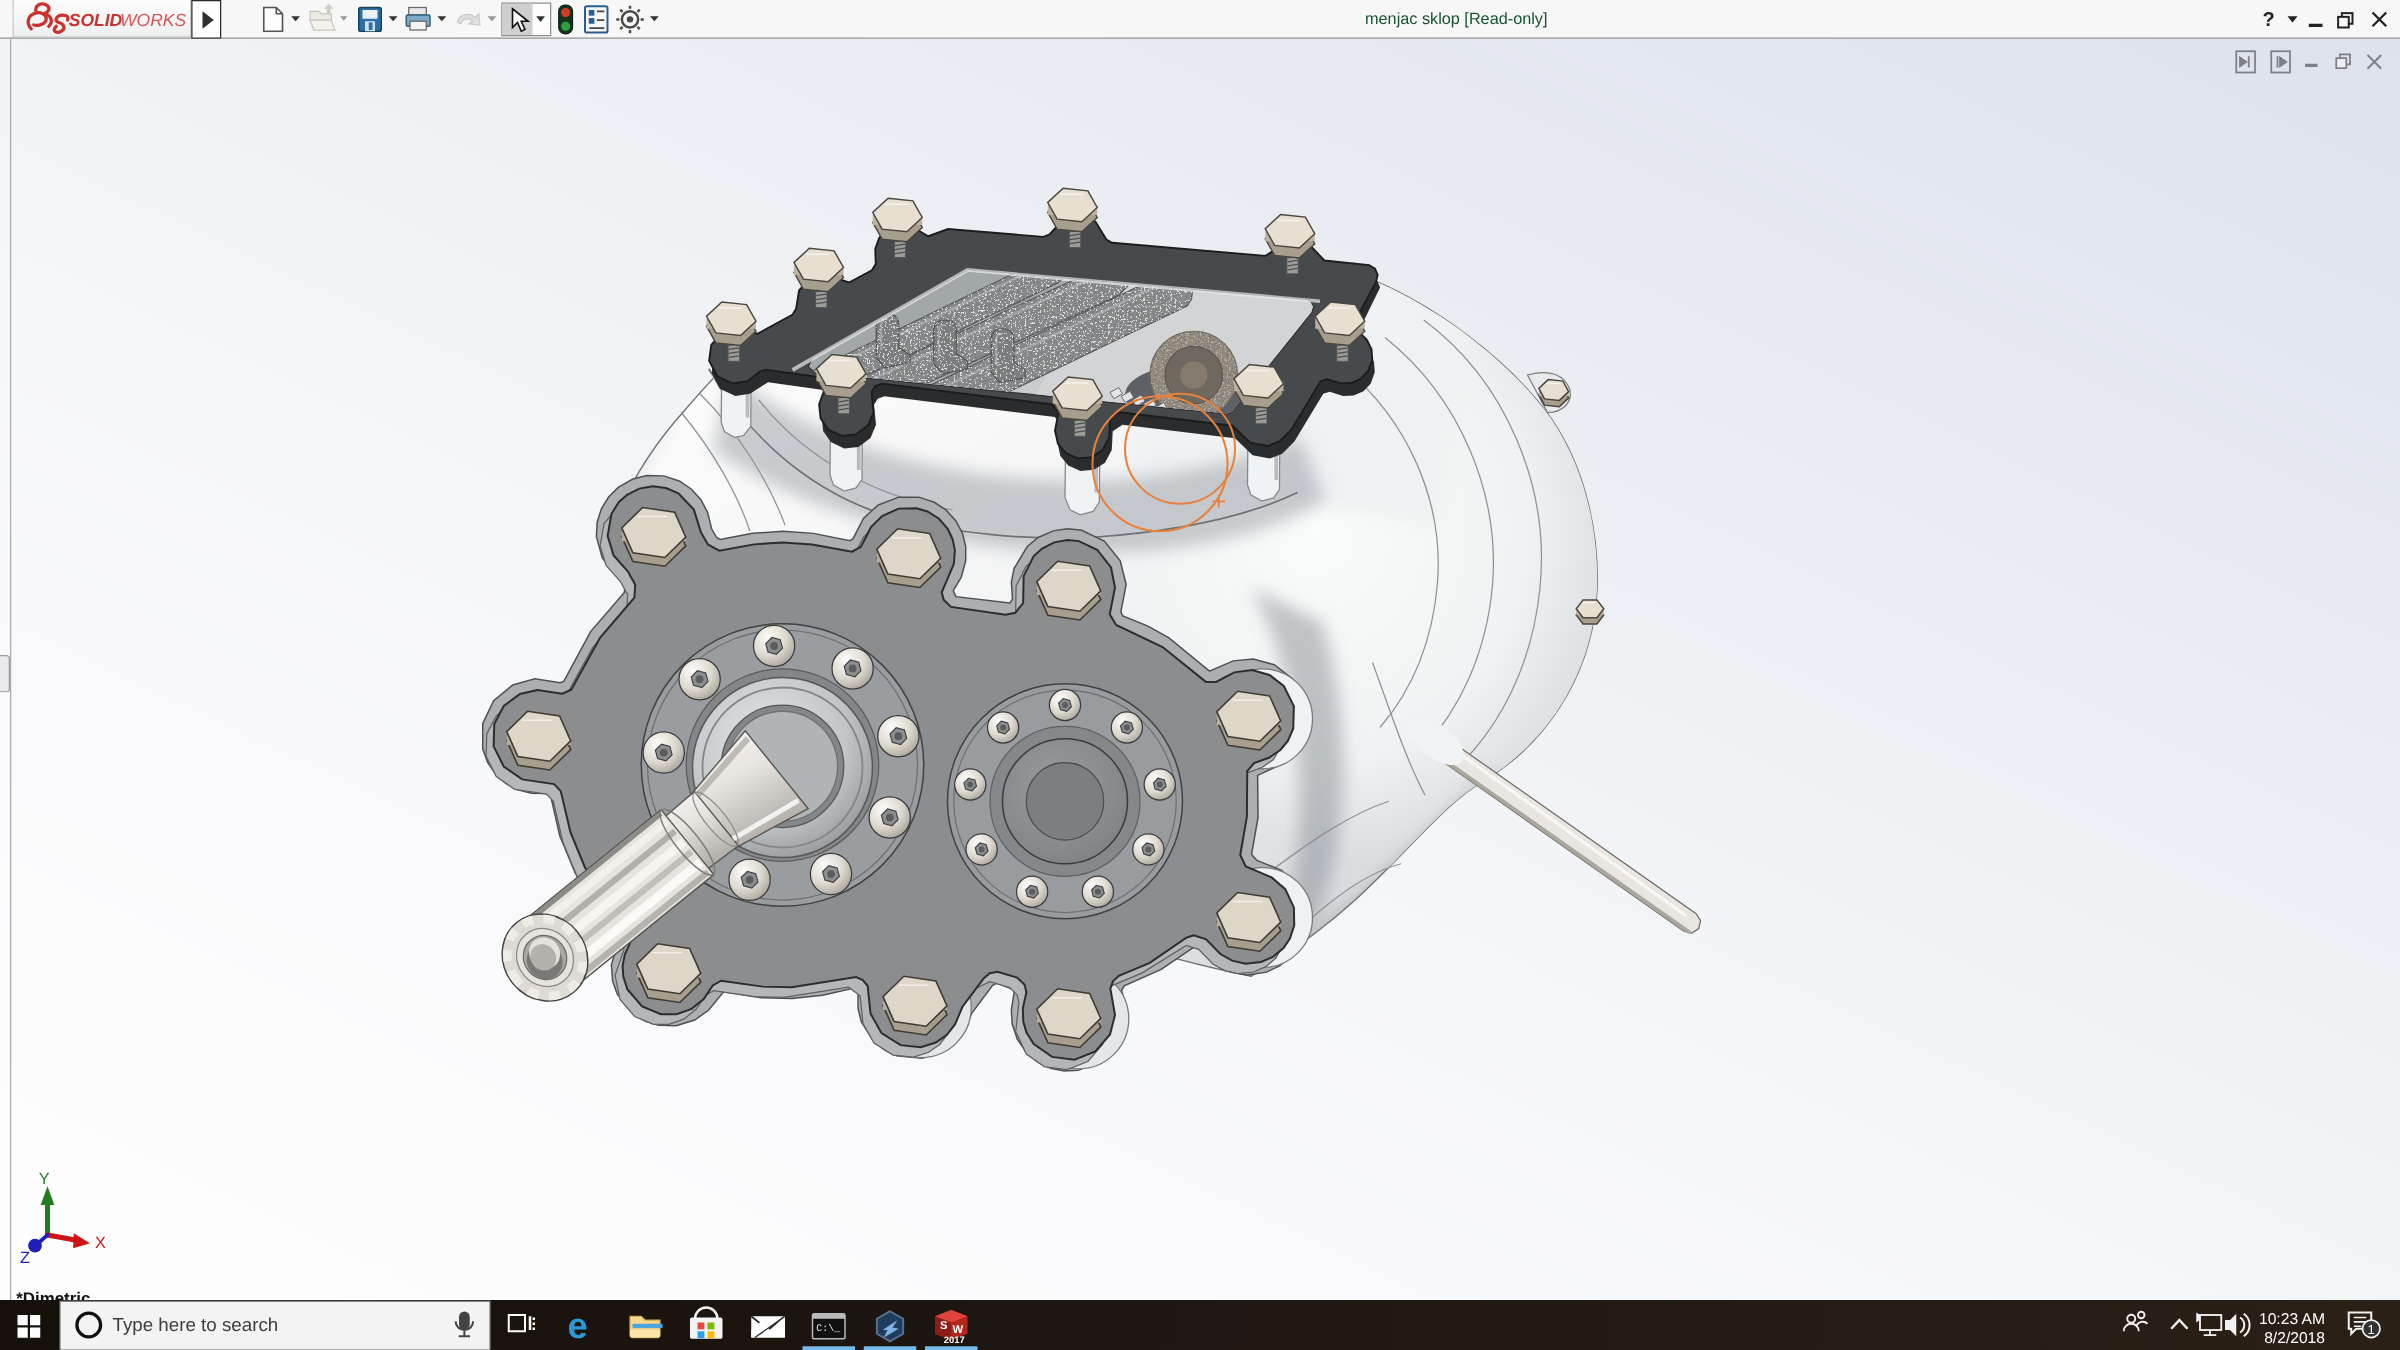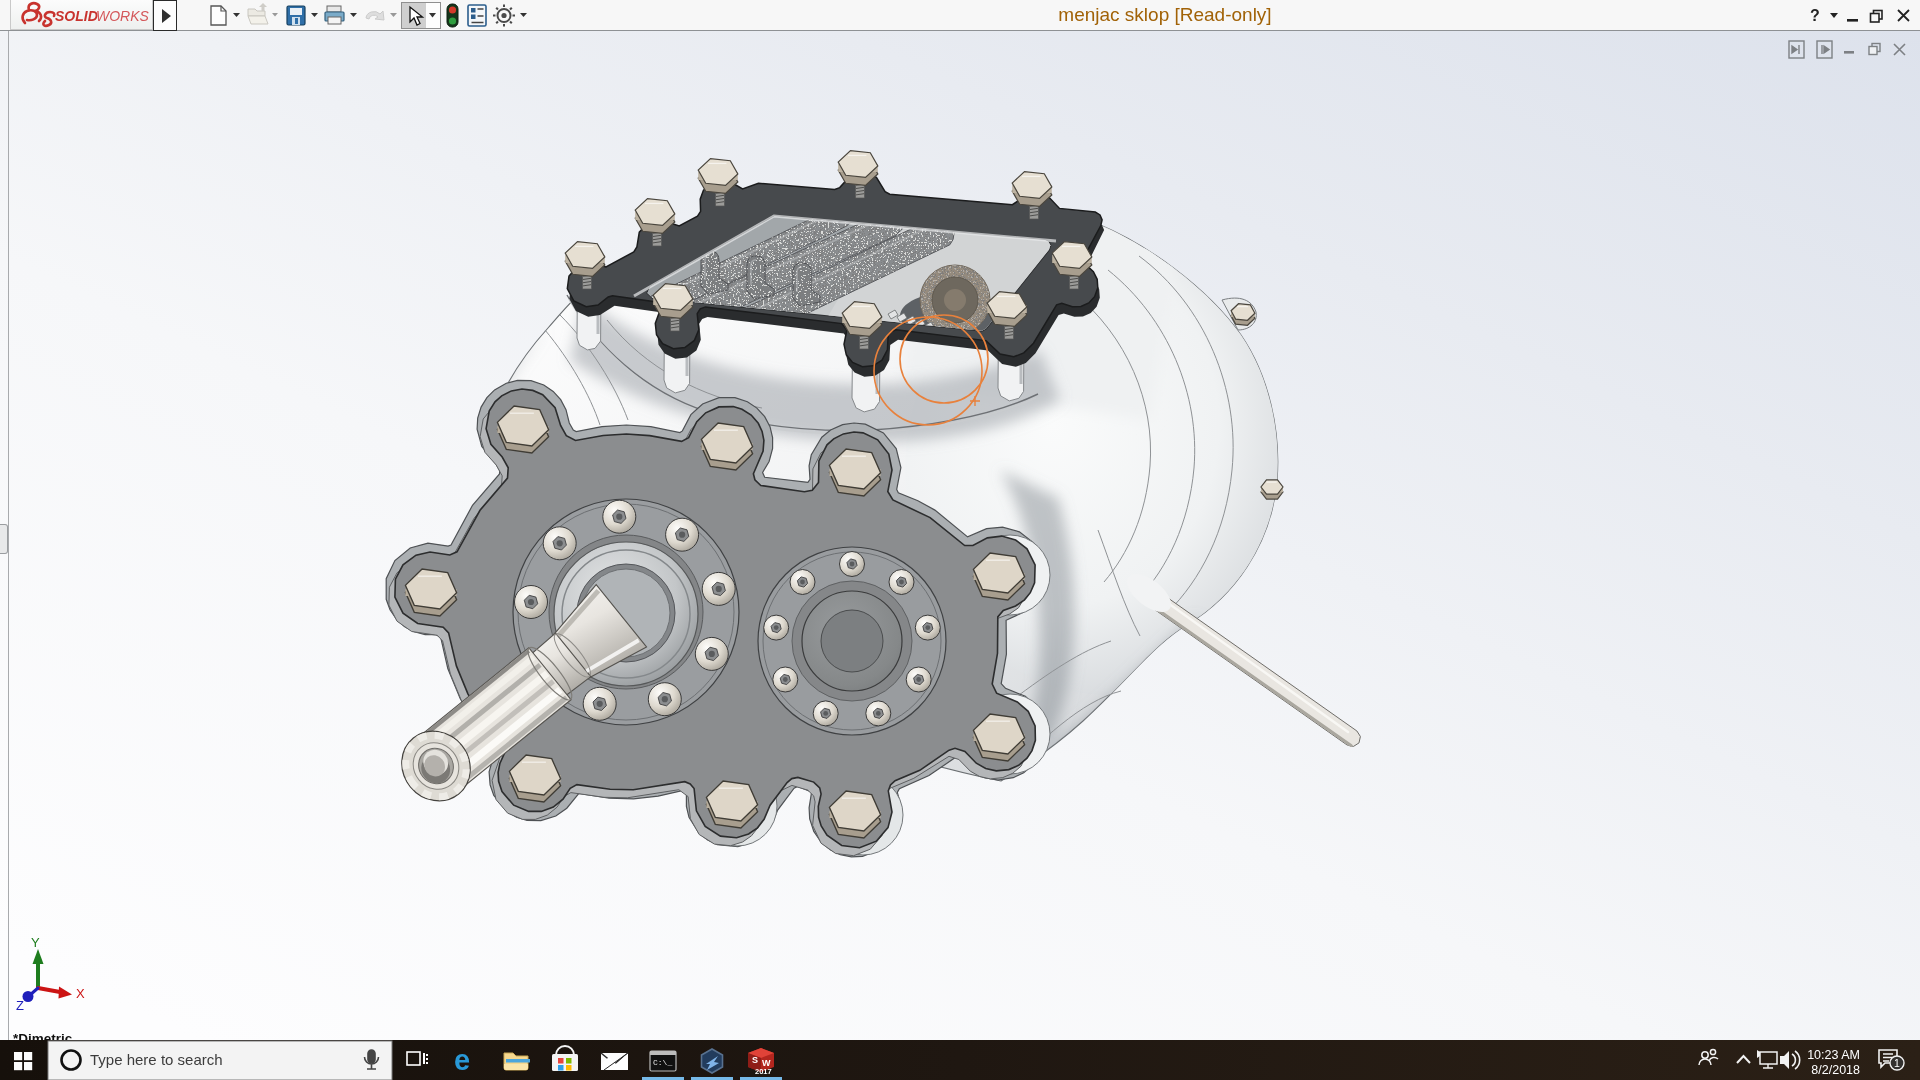--- a/index.html
+++ b/index.html
@@ -1,19 +1,19 @@
 <!DOCTYPE html>
 <html><head><meta charset="utf-8"><style>
 * { margin:0; padding:0; box-sizing:border-box; }
 html,body { width:1920px; height:1080px; overflow:hidden; font-family:"Liberation Sans", sans-serif; }
 #titlebar { position:absolute; left:0; top:0; width:1920px; height:31px; background:#f7f7f7; border-bottom:1px solid #8e9194; }
 #logobox { position:absolute; left:10px; top:0; width:143px; height:30px; background:linear-gradient(180deg,#fcfcfc,#eef0ef); border:1px solid #c9c9c9; border-top:none;text-align:right; }
 #flyout { position:absolute; left:153px; top:0; width:24px; height:31px; background:#fdfdfd; border:1px solid #2a2a2a; }
 #flyout div { width:0; height:0; border-left:9px solid #2f2f2f; border-top:7px solid transparent; border-bottom:7px solid transparent; margin:8px 0 0 8px; }
-#title { position:absolute; top:0; left:900px; width:530px; height:30px; line-height:30px; text-align:center; font-size:19px; color:#a16207; }
+#title { position:absolute; top:0; left:900px; width:530px; height:30px; line-height:30px; text-align:center; font-size:13px; color:#14532d; }
 #viewport { position:absolute; left:0; top:31px; width:1920px; height:1009px; }
 #vline { position:absolute; left:8px; top:31px; width:1px; height:1009px; background:#a8aaad; }
 #ltab { position:absolute; left:0px; top:524px; width:8px; height:30px; background:#e8e9ea; border:1px solid #9a9da0; border-left:none; border-radius:0 3px 3px 0; }
 #taskbar { position:absolute; left:0; top:1040px; width:1716px; height:40px; }
 svg { position:absolute; display:block; }
 </style></head><body>
 <div id="viewport">
     <svg width="1920" height="1009" viewBox="0 31 1920 1009">
       <defs>
 <linearGradient id="bg" x1="1" y1="0" x2="0.1" y2="1">

